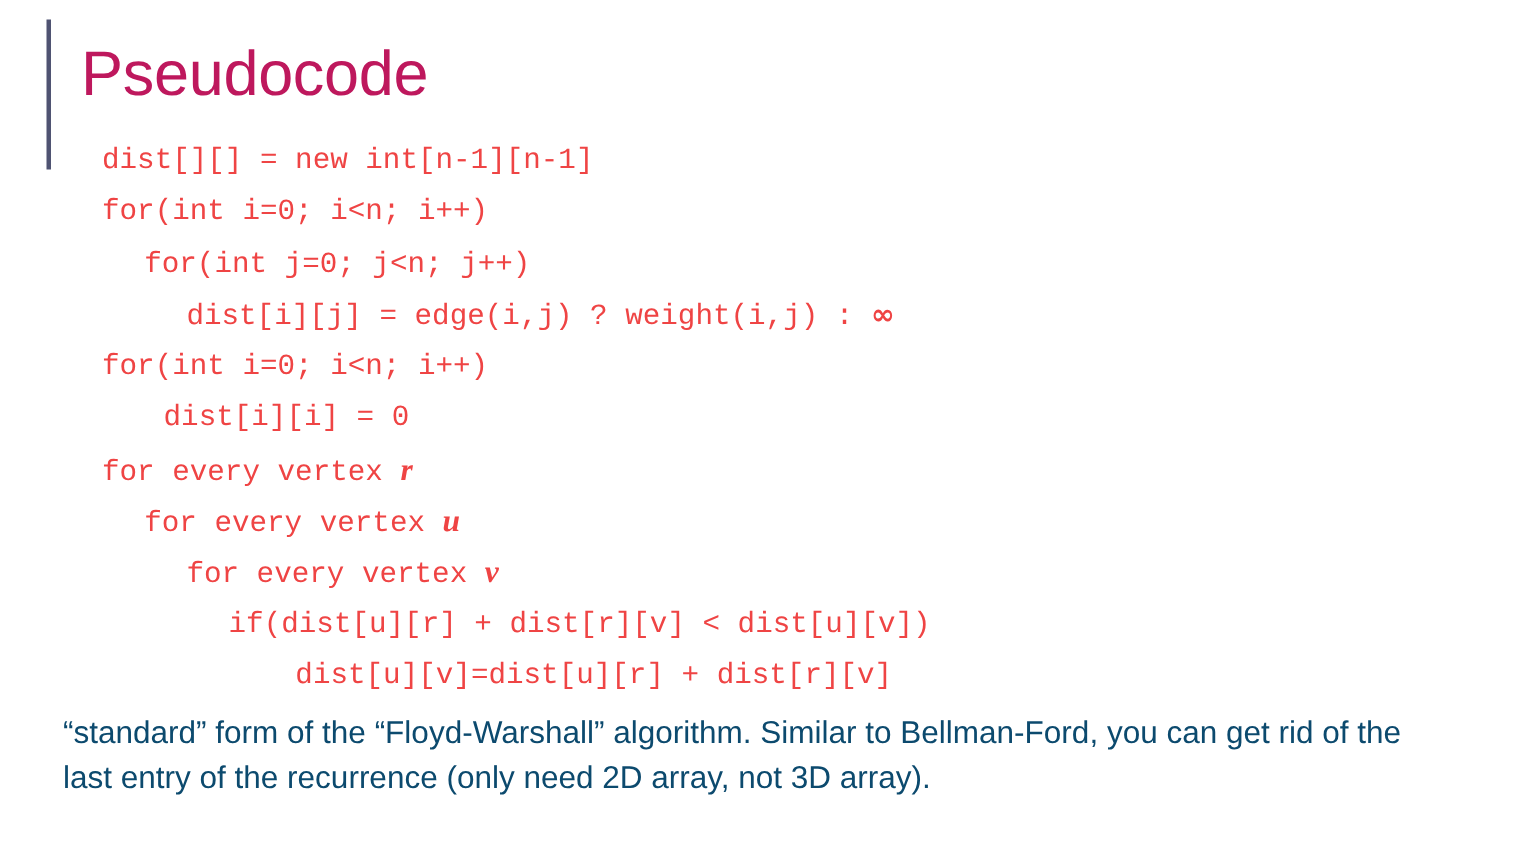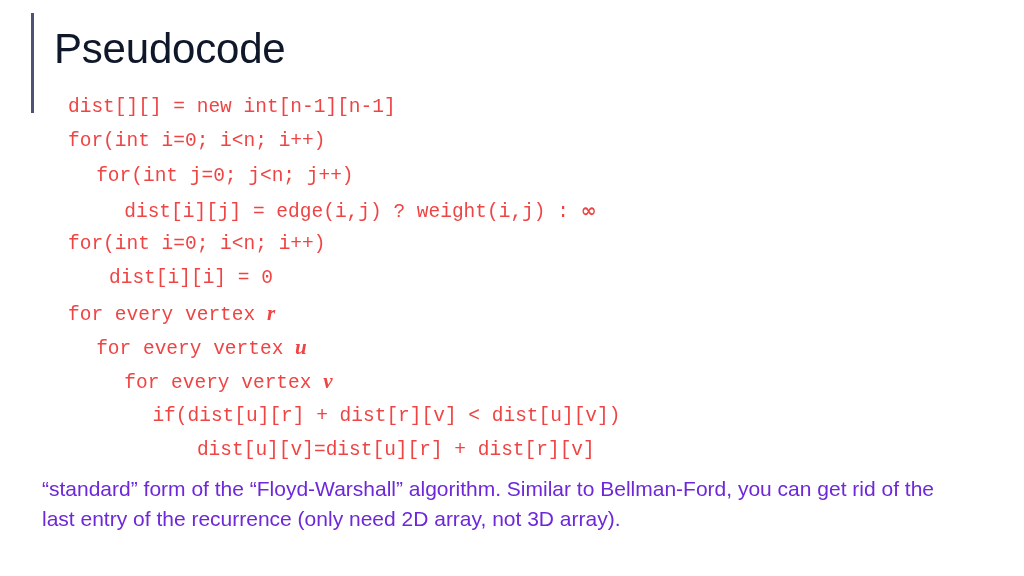--- a/index.html
+++ b/index.html
@@ -28,21 +28,21 @@
 
   
   #page-title {
     position: absolute;
     left: 54px;
     top: 28px;
     font-size: 42px;
     font-weight: 300;
     line-height: 1.0;
     letter-spacing: -0.2px;
-    color: #0f172a;
+    color: #be185d;
     white-space: pre;
   }
 
   
   #code-block {
     position: absolute;
     left: 68px;
     top: 90px;
     font-family: "Liberation Mono", "DejaVu Sans Mono", monospace;
     font-size: 19.5px;
@@ -69,21 +69,21 @@
 
   
   #body-text {
     position: absolute;
     left: 42px;
     top: 474px;
     width: 930px;
     font-size: 21px;
     font-weight: 400;
     line-height: 30px;
-    color: #6d28d9;
+    color: #0c4a6e;
   }
 </style>
 </head>
 <body>
 
 <div id="accent-bar"></div>
 
 <div id="page-title">Pseudocode</div>
 
 <div id="code-block"><div class="code-line" style="padding-left: 0px;"><span>dist[][] = new int[n-1][n-1]</span></div><div class="code-line" style="padding-left: 0px;"><span>for(int i=0; i&lt;n; i++)</span></div><div class="code-line" style="padding-left: 28.128px;"><span>for(int j=0; j&lt;n; j++)</span></div><div class="code-line" style="padding-left: 56.256px;"><span>dist[i][j] = edge(i,j) ? weight(i,j) : </span><span class="infinity">∞</span></div><div class="code-line" style="padding-left: 0px;"><span>for(int i=0; i&lt;n; i++)</span></div><div class="code-line" style="padding-left: 41.02px;"><span>dist[i][i] = 0</span></div><div class="code-line" style="padding-left: 0px;"><span>for every vertex </span><span class="mathvar">r</span></div><div class="code-line" style="padding-left: 28.128px;"><span>for every vertex </span><span class="mathvar">u</span></div><div class="code-line" style="padding-left: 56.256px;"><span>for every vertex </span><span class="mathvar">v</span></div><div class="code-line" style="padding-left: 84.384px;"><span>if(dist[u][r] + dist[r][v] &lt; dist[u][v])</span></div><div class="code-line" style="padding-left: 128.92px;"><span>dist[u][v]=dist[u][r] + dist[r][v]</span></div></div>

